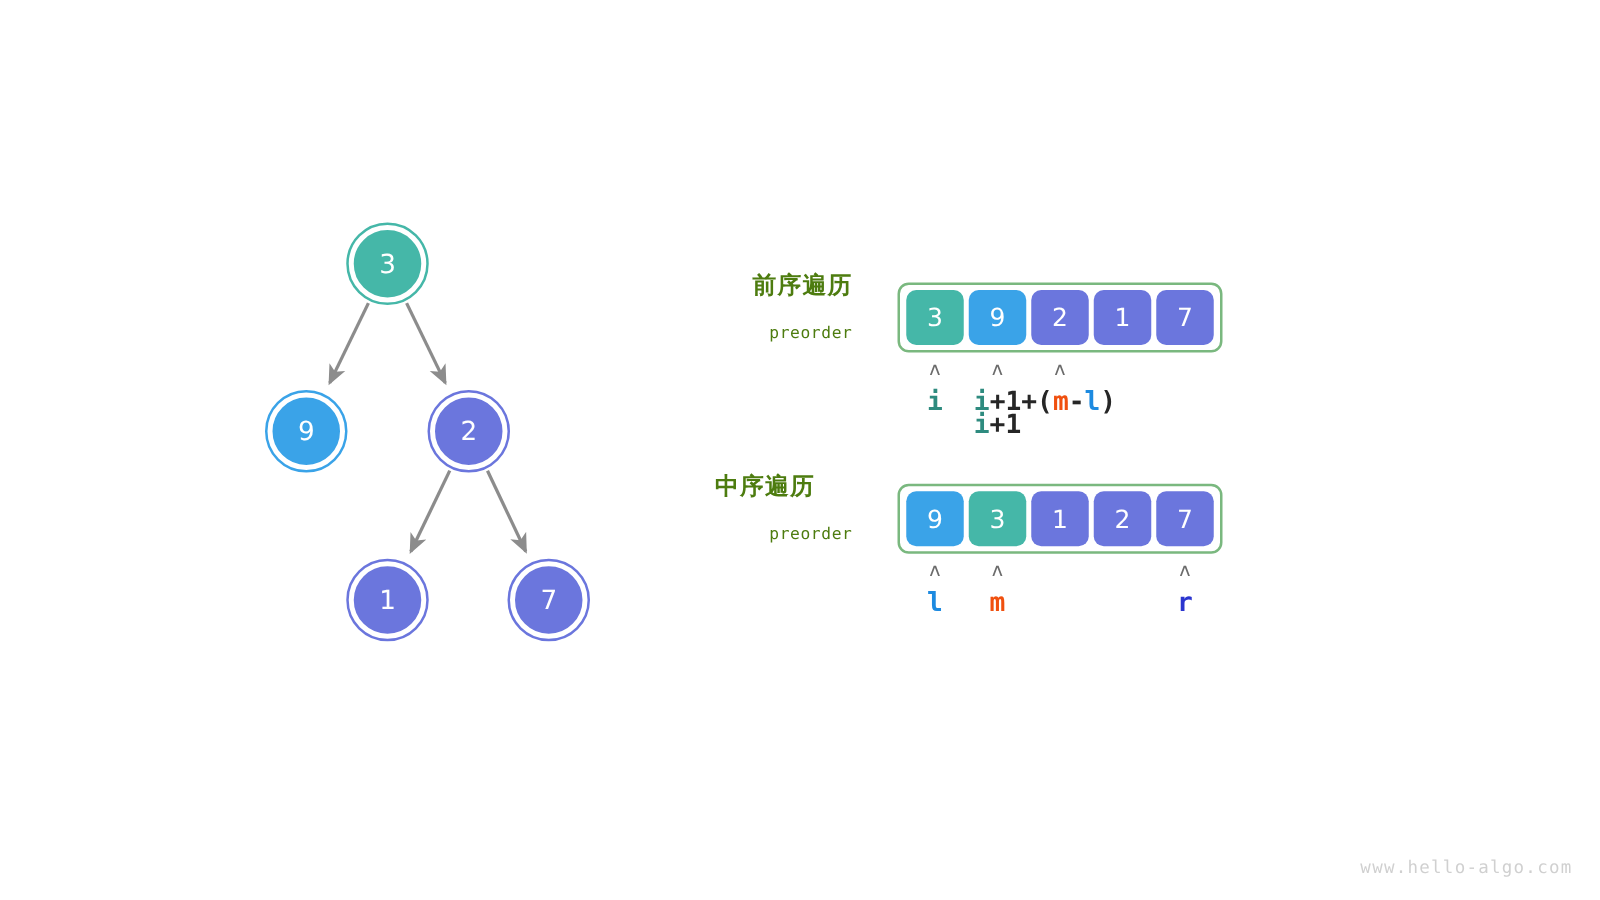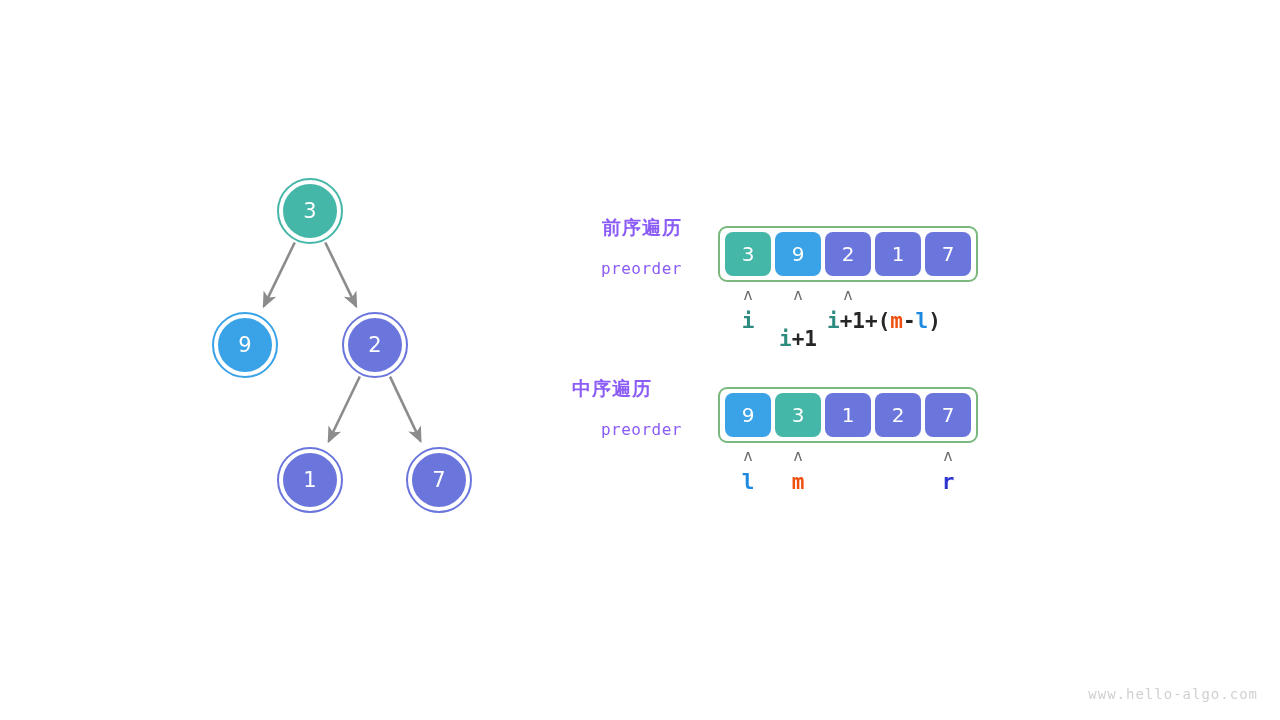--- a/index.html
+++ b/index.html
@@ -49,32 +49,32 @@
     border-radius: 50%;
     box-sizing: border-box;
     border: 2px solid transparent;
     z-index: 2;
   }
 
   
   .row-label {
     position: absolute;
     text-align: right;
-    color: #8b5cf6;
+    color: #4d7c0f;
     white-space: nowrap;
   }
   .label-cn {
     font-family: "DejaVu Sans", sans-serif;
     font-size: 19px;
     font-weight: bold;
     letter-spacing: 1px;
   }
   .label-en {
     font-family: "DejaVu Sans Mono", monospace;
-    font-size: 16px;
+    font-size: 13px;
     letter-spacing: 0.5px;
   }
 
   .array-box {
     position: absolute;
     box-sizing: border-box;
     border: 2px solid #7ab87f;
     border-radius: 9px;
     background: #ffffff;
     display: flex;
@@ -168,21 +168,21 @@
         <div class="cell" style="background: rgb(58, 163, 232);">9</div>
         <div class="cell" style="background: rgb(107, 118, 221);">2</div>
         <div class="cell" style="background: rgb(107, 118, 221);">1</div>
         <div class="cell" style="background: rgb(107, 118, 221);">7</div>
       </div>
       <div class="caret" style="left: 748px; top: 288px;">ʌ</div>
       <div class="idx-label" style="left: 748px; top: 311px;"><span class="v-i">i</span></div>
       <div class="caret" style="left: 798px; top: 288px;">ʌ</div>
       <div class="idx-label" style="left: 798px; top: 329px;"><span class="v-i">i</span><span class="v-plain">+1</span></div>
       <div class="caret" style="left: 848px; top: 288px;">ʌ</div>
-      <div class="idx-label" style="left: 884px; top: 311px;"><span class="v-i">i</span><span class="v-plain">+1+(</span><span class="v-m">m</span><span class="v-plain">-</span><span class="v-l">l</span><span class="v-plain">)</span></div>
+      <div class="idx-label" style="left: 836px; top: 311px;"><span class="v-i">i</span><span class="v-plain">+1+(</span><span class="v-m">m</span><span class="v-plain">-</span><span class="v-l">l</span><span class="v-plain">)</span></div>
       <div class="row-label label-cn" style="right: 628px; top: 376px;">中序遍历</div>
       <div class="row-label label-en" style="right: 598px; top: 420px;">preorder</div>
       <div class="array-box" style="left: 718px; top: 387px;">
         <div class="cell" style="background: rgb(58, 163, 232);">9</div>
         <div class="cell" style="background: rgb(69, 183, 168);">3</div>
         <div class="cell" style="background: rgb(107, 118, 221);">1</div>
         <div class="cell" style="background: rgb(107, 118, 221);">2</div>
         <div class="cell" style="background: rgb(107, 118, 221);">7</div>
       </div>
       <div class="caret" style="left: 748px; top: 449px;">ʌ</div>

